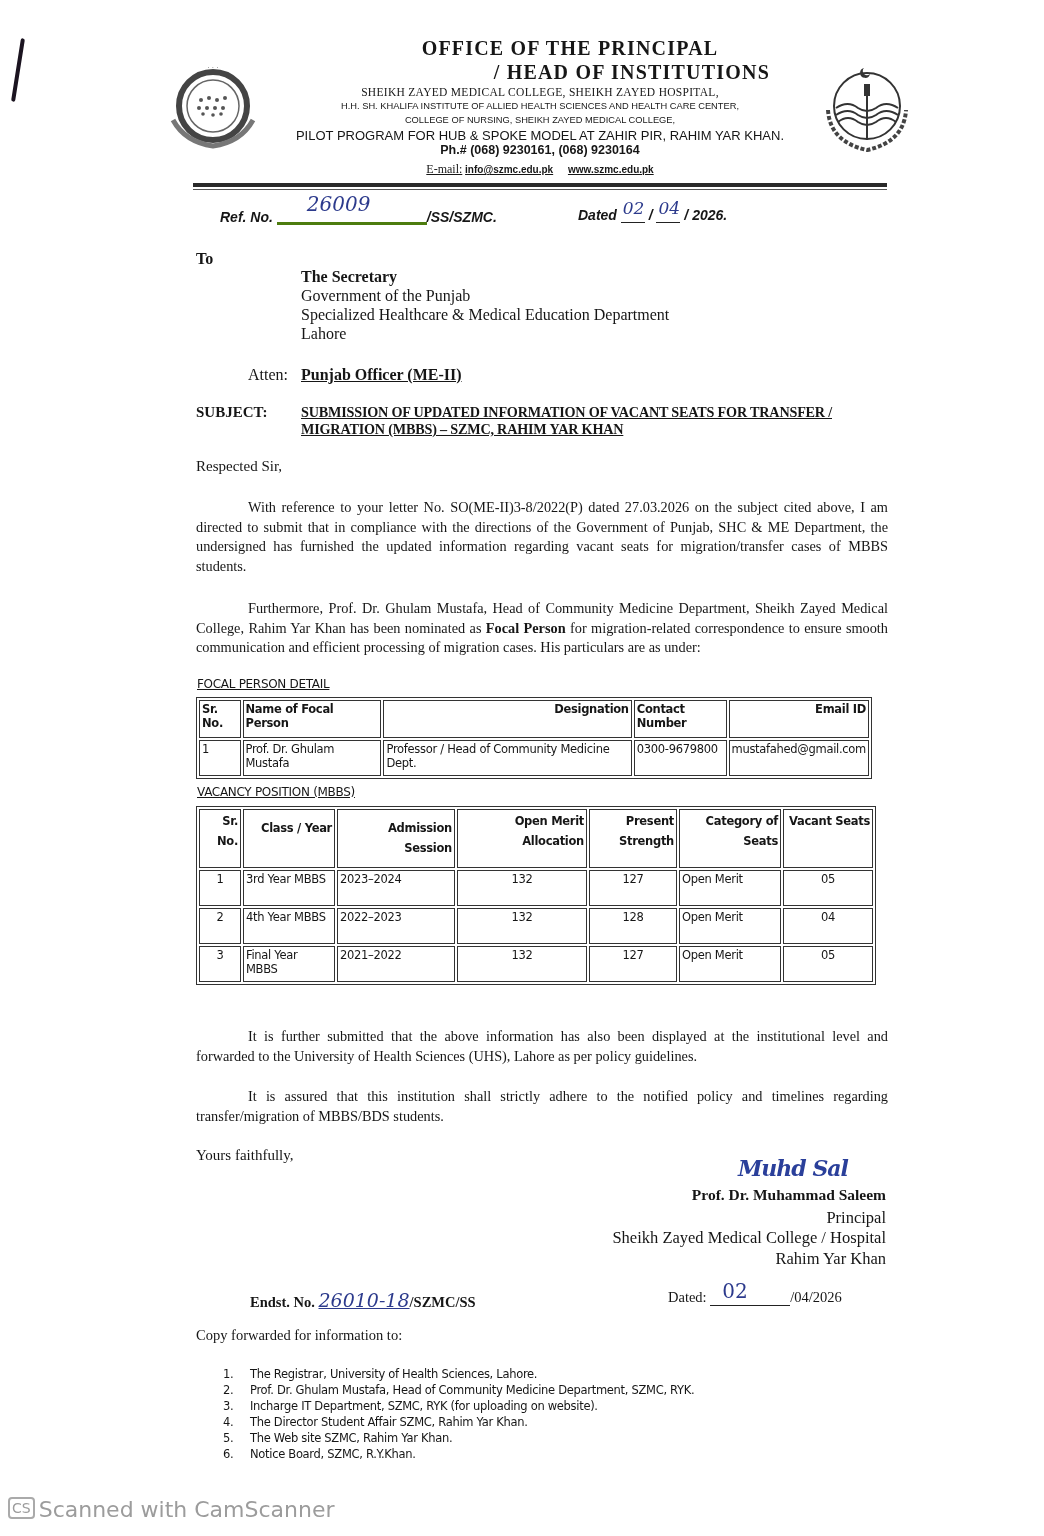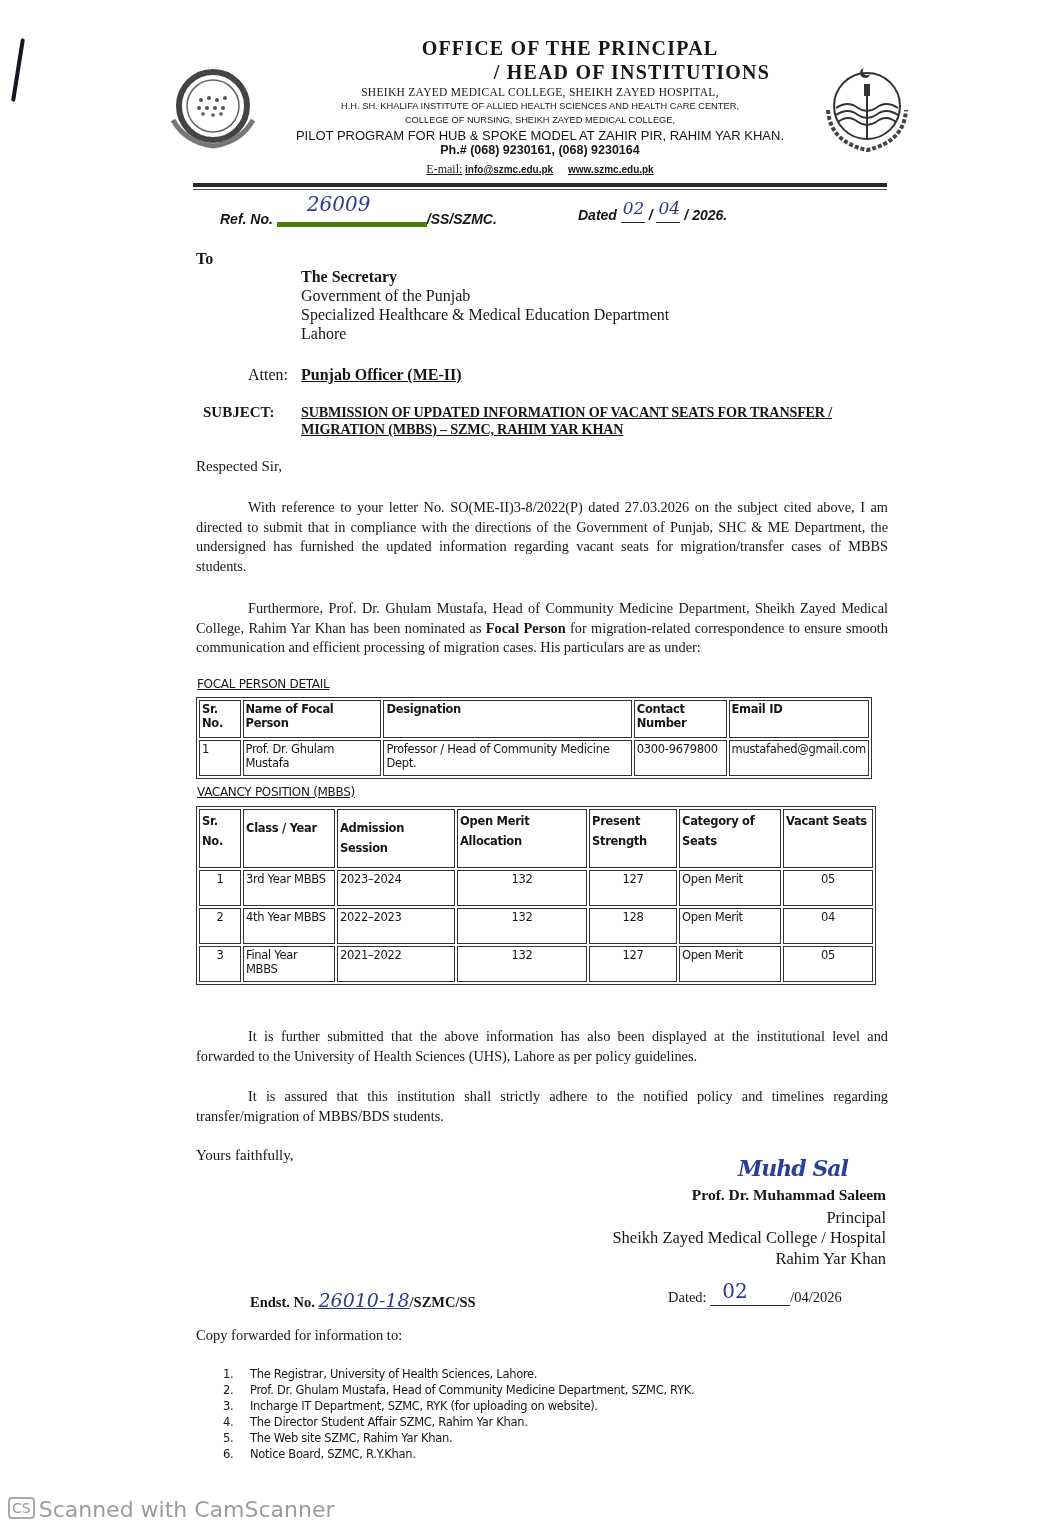--- a/index.html
+++ b/index.html
@@ -28,46 +28,46 @@
   .hdr-email .web { margin-left: 12px; }
 
   .logo-left { left: 165px; top: 64px; width: 96px; height: 88px; }
   .logo-right { left: 818px; top: 62px; width: 98px; height: 96px; }
 
   .rule-thick { left: 193px; top: 183px; width: 694px; height: 4px; background: #2a2a2a; }
   .rule-thin { left: 193px; top: 189px; width: 694px; height: 1px; background: #555; }
 
   
   .ref { left: 220px; top: 206px; font-family: "Liberation Sans", sans-serif; font-style: italic; font-weight: bold; font-size: 14px; white-space: nowrap; }
-  .ref .blank { display: inline-block; width: 150px; border-bottom: 5px solid #4d7c0f; text-align: center; position: relative; height: 16px; vertical-align: bottom; }
+  .ref .blank { display: inline-block; width: 150px; border-bottom: 3px solid #4d7c0f; text-align: center; position: relative; height: 16px; vertical-align: bottom; }
   .ref .blank .hand { font-size: 20px; position: absolute; left: 30px; top: -14px; font-weight: normal; }
   .dated { left: 578px; top: 206px; font-family: "Liberation Sans", sans-serif; font-style: italic; font-weight: bold; font-size: 14px; white-space: nowrap; }
   .dated .d { display: inline-block; border-bottom: 1px solid #222; min-width: 24px; text-align: center; position: relative; height: 16px; vertical-align: bottom; }
   .dated .d .hand { font-size: 17px; font-weight: normal; position: absolute; left: 2px; top: -8px; }
 
   
   .to { left: 196px; top: 250px; font-size: 16px; font-weight: bold; }
   .addr { left: 301px; font-size: 16px; }
   .addr.b { font-weight: bold; }
   .atten-lbl { left: 248px; top: 366px; font-size: 16px; }
   .atten-val { left: 301px; top: 366px; font-size: 16px; font-weight: bold; text-decoration: underline; }
 
-  .subj-lbl { left: 196px; top: 404px; font-size: 15px; font-weight: bold; margin-left: 7px; }
+  .subj-lbl { left: 196px; top: 404px; font-size: 15px; font-weight: bold; }
   .subj-val { left: 301px; top: 404px; width: 580px; font-size: 14.2px; font-weight: bold; text-decoration: underline; line-height: 17px; letter-spacing: -0.2px; }
 
   .salute { left: 196px; top: 458px; font-size: 15px; }
 
   .para { left: 196px; width: 692px; font-size: 14.3px; line-height: 19.7px; text-align: justify; }
   .para .indent { display: inline-block; width: 52px; }
 
   
   .tbl-title { left: 197px; font-family: "DejaVu Sans", sans-serif; font-size: 12px; text-decoration: underline; letter-spacing: -0.3px; }
   table.doc { position: absolute; border-collapse: separate; border-spacing: 2px; border: 1px solid #333; font-family: "DejaVu Sans", sans-serif; font-size: 11.5px; letter-spacing: -0.3px; }
   table.doc td, table.doc th { border: 1px solid #333; padding: 1px 2px; vertical-align: top; }
-  table.doc th { font-weight: bold; text-align: left; }
+  table.doc th { font-weight: bold; text-align: right; }
   .focal { left: 196px; top: 697px; width: 676px; }
   .focal th { height: 34px; vertical-align: middle; }
   .focal td { height: 32px; }
   .vac { left: 196px; top: 806px; width: 680px; }
   .vac th { height: 48px; vertical-align: middle; line-height: 20px; }
   .vac td { height: 32px; padding-top: 6px; }
   .c { text-align: center; }
 
   .sig-hand { left: 738px; top: 1155px; font-size: 22px; font-family: "DejaVu Serif", serif; font-style: italic; color: #2a3f9a; font-weight: bold; letter-spacing: -1px; }
   .sig-name { right: 158px; top: 1186px; font-size: 15.5px; font-weight: bold; text-align: center; }

